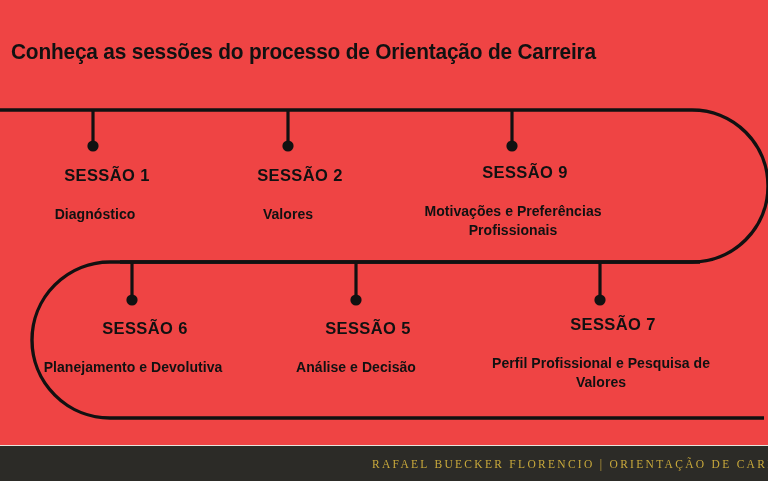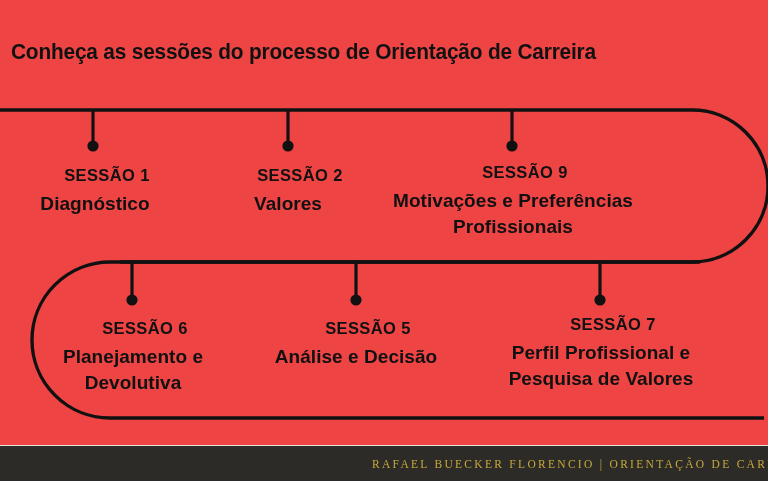--- a/index.html
+++ b/index.html
@@ -59,23 +59,23 @@
     line-height: 1.35;
   }
   .session .s-head {
     font-size: 16.5px;
     font-weight: bold;
     letter-spacing: 0.4px;
     white-space: nowrap;
     margin-left: 24px;
   }
   .session .s-sub {
-    font-size: 19px;
+    font-size: 14px;
     font-weight: bold;
-    margin-top: 5px;
+    margin-top: 19px;
     letter-spacing: 0.05px;
   }
 
   
   #sess1 { left: 0px;   top: 164px; width: 190px; }
   #sess2 { left: 190px; top: 164px; width: 196px; }
   #sess3 { left: 386px; top: 161px; width: 254px; }
 
   
   #sess6 { left: 35px;  top: 317px; width: 196px; }

